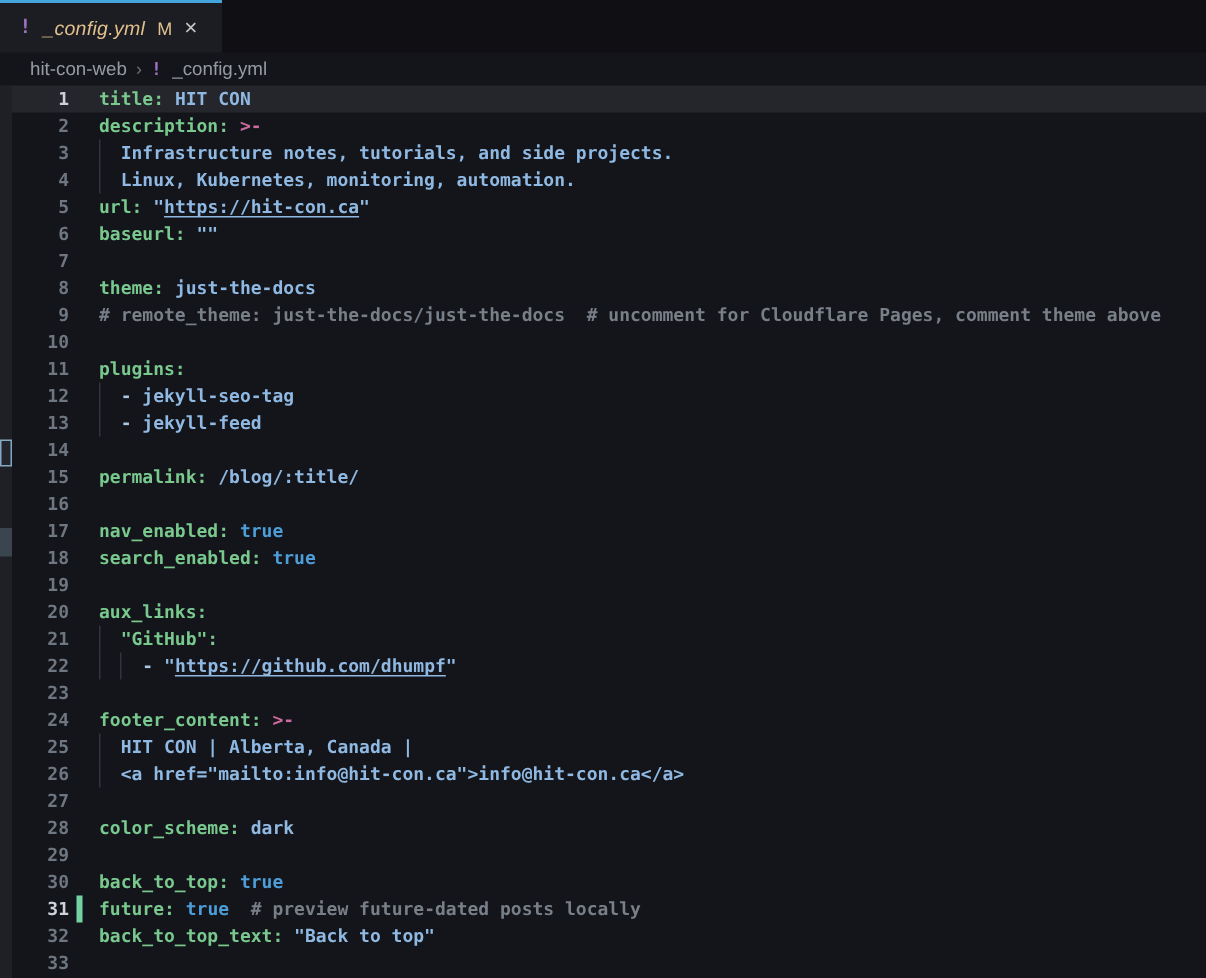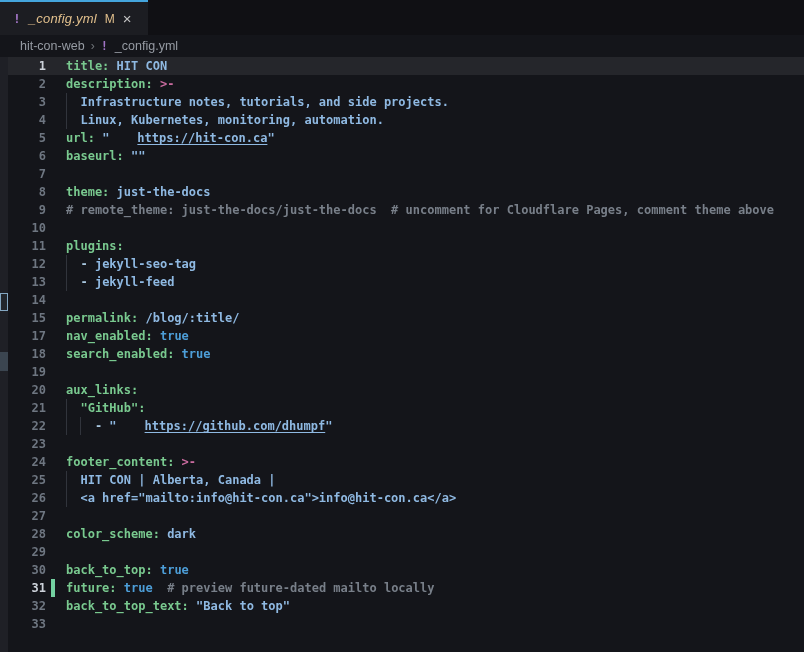--- a/index.html
+++ b/index.html
@@ -93,21 +93,21 @@
   .guide {
     position: absolute; top: 0; width: 1px; height: 18px;
     background: #31343c;
   }
   .tok-key     { color: #79c98f; }
   .tok-val     { color: #8fb9e2; text-align: right; }
   .tok-bool    { color: #4d9ed8; }
   .tok-op      { color: #c96b9f; }
   .tok-comment { color: #787f89; }
   .tok-dash    { color: #a9c7e0; }
-  .tok-link    { color: #8fb9e2; text-decoration: underline; text-underline-offset: 2px; margin-left: 28px; }
+  .tok-link    { color: #8fb9e2; text-decoration: underline; text-underline-offset: 2px; }
 </style>
 </head>
 <body>
 
 <div class="window">
 
   <div class="tabbar">
     <div class="tab">
       <span class="tab-icon">!</span>
       <span class="tab-title">_config.yml</span>
@@ -139,33 +139,34 @@
         <div class="line"><div class="num">6</div><div class="margin"></div><div class="code"><span class="tok-key">baseurl:</span><span class="tok-val"> ""</span></div></div>
         <div class="line"><div class="num">7</div><div class="margin"></div><div class="code"></div></div>
         <div class="line"><div class="num">8</div><div class="margin"></div><div class="code"><span class="tok-key">theme:</span><span class="tok-val"> just-the-docs</span></div></div>
         <div class="line"><div class="num">9</div><div class="margin"></div><div class="code"><span class="tok-comment"># remote_theme: just-the-docs/just-the-docs  # uncomment for Cloudflare Pages, comment theme above</span></div></div>
         <div class="line"><div class="num">10</div><div class="margin"></div><div class="code"></div></div>
         <div class="line"><div class="num">11</div><div class="margin"></div><div class="code"><span class="tok-key">plugins:</span></div></div>
         <div class="line"><div class="num">12</div><div class="margin"></div><div class="code"><span class="guide" style="left: 0ch;"></span><span class="tok-dash">  - </span><span class="tok-val">jekyll-seo-tag</span></div></div>
         <div class="line"><div class="num">13</div><div class="margin"></div><div class="code"><span class="guide" style="left: 0ch;"></span><span class="tok-dash">  - </span><span class="tok-val">jekyll-feed</span></div></div>
         <div class="line"><div class="num">14</div><div class="margin"></div><div class="code"></div></div>
         <div class="line"><div class="num">15</div><div class="margin"></div><div class="code"><span class="tok-key">permalink:</span><span class="tok-val"> /blog/:title/</span></div></div>
+        <div class="line"><div class="num">16</div><div class="margin"></div><div class="code"></div></div>
         <div class="line"><div class="num">17</div><div class="margin"></div><div class="code"><span class="tok-key">nav_enabled:</span><span class="tok-val"> </span><span class="tok-bool">true</span></div></div>
         <div class="line"><div class="num">18</div><div class="margin"></div><div class="code"><span class="tok-key">search_enabled:</span><span class="tok-val"> </span><span class="tok-bool">true</span></div></div>
         <div class="line"><div class="num">19</div><div class="margin"></div><div class="code"></div></div>
         <div class="line"><div class="num">20</div><div class="margin"></div><div class="code"><span class="tok-key">aux_links:</span></div></div>
         <div class="line"><div class="num">21</div><div class="margin"></div><div class="code"><span class="guide" style="left: 0ch;"></span><span class="tok-key">  "GitHub":</span></div></div>
         <div class="line"><div class="num">22</div><div class="margin"></div><div class="code"><span class="guide" style="left: 0ch;"></span><span class="guide" style="left: 2ch;"></span><span class="tok-dash">    - </span><span class="tok-val">"</span><span class="tok-link">https://github.com/dhumpf</span><span class="tok-val">"</span></div></div>
         <div class="line"><div class="num">23</div><div class="margin"></div><div class="code"></div></div>
         <div class="line"><div class="num">24</div><div class="margin"></div><div class="code"><span class="tok-key">footer_content:</span><span class="tok-val"> </span><span class="tok-op">&gt;-</span></div></div>
         <div class="line"><div class="num">25</div><div class="margin"></div><div class="code"><span class="guide" style="left: 0ch;"></span><span class="tok-val">  HIT CON | Alberta, Canada |</span></div></div>
         <div class="line"><div class="num">26</div><div class="margin"></div><div class="code"><span class="guide" style="left: 0ch;"></span><span class="tok-val">  &lt;a href="mailto:info@hit-con.ca"&gt;info@hit-con.ca&lt;/a&gt;</span></div></div>
         <div class="line"><div class="num">27</div><div class="margin"></div><div class="code"></div></div>
         <div class="line"><div class="num">28</div><div class="margin"></div><div class="code"><span class="tok-key">color_scheme:</span><span class="tok-val"> dark</span></div></div>
         <div class="line"><div class="num">29</div><div class="margin"></div><div class="code"></div></div>
         <div class="line"><div class="num">30</div><div class="margin"></div><div class="code"><span class="tok-key">back_to_top:</span><span class="tok-val"> </span><span class="tok-bool">true</span></div></div>
-        <div class="line"><div class="num active">31</div><div class="margin git-added"></div><div class="code"><span class="tok-key">future:</span><span class="tok-val"> </span><span class="tok-bool">true</span><span class="tok-comment">  # preview future-dated mailto locally</span></div></div>
+        <div class="line"><div class="num active">31</div><div class="margin git-added"></div><div class="code"><span class="tok-key">future:</span><span class="tok-val"> </span><span class="tok-bool">true</span><span class="tok-comment">  # preview future-dated posts locally</span></div></div>
         <div class="line"><div class="num">32</div><div class="margin"></div><div class="code"><span class="tok-key">back_to_top_text:</span><span class="tok-val"> "Back to top"</span></div></div>
         <div class="line"><div class="num">33</div><div class="margin"></div><div class="code"></div></div>
       </div>
   </div>
 
 </div>
 
 </body></html>

